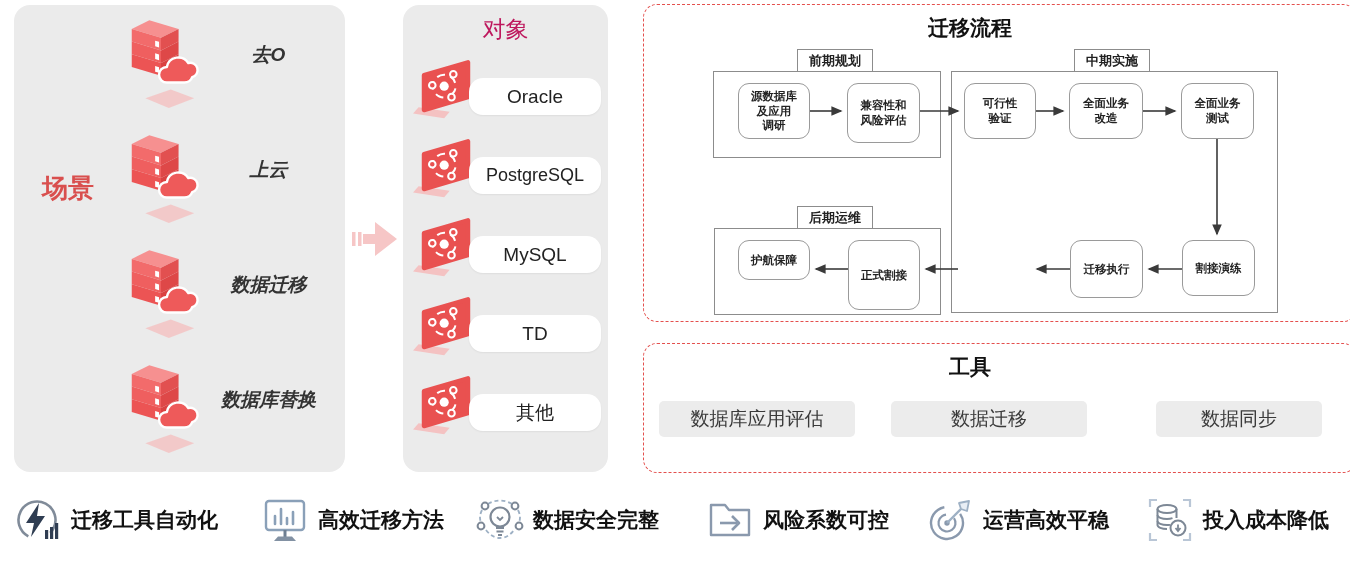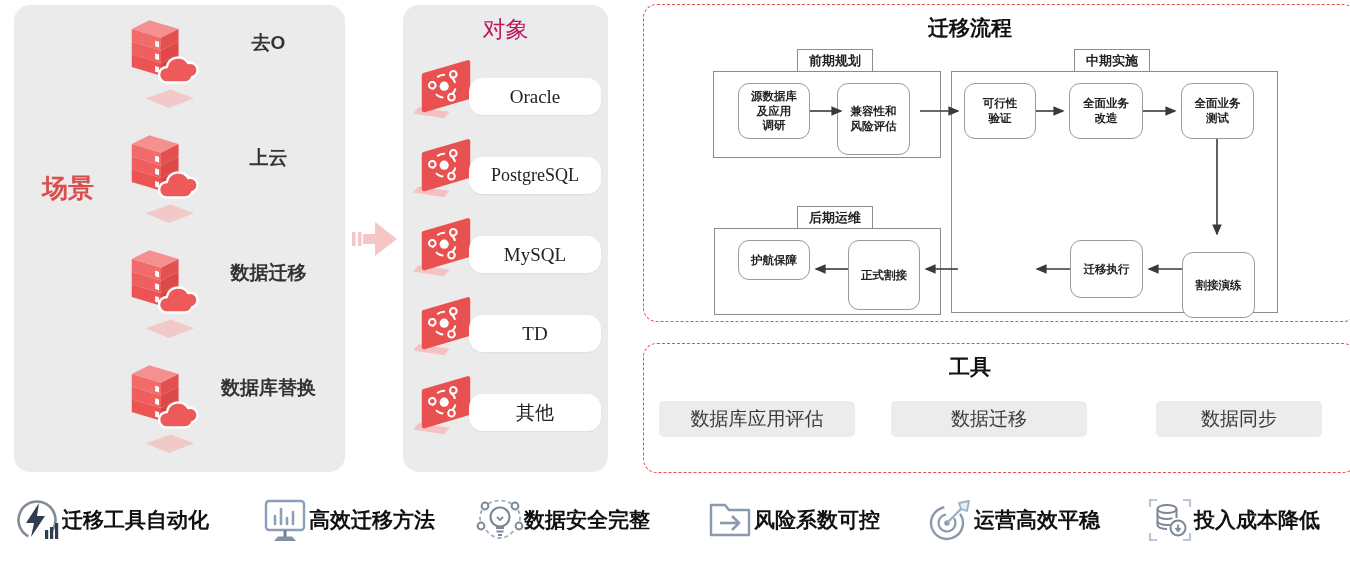--- a/index.html
+++ b/index.html
@@ -10,30 +10,30 @@
   
   .panel { position:absolute; background:#ebebeb; border-radius:16px; }
   .panel-scenarios { left:14px; top:5px; width:331px; height:467px; }
   .panel-objects   { left:403px; top:5px; width:205px; height:467px; }
 
   .vertical-title { position:absolute; left:24px; top:158px; width:60px;
     font-size:26px; line-height:50px; font-weight:bold; color:#d94f4e; text-align:center; }
 
   .scen-row { position:absolute; left:0; width:331px; height:100px; }
   .scen-icon { position:absolute; left:108px; top:0; }
-  .scen-label { position:absolute; left:178px; top:12px; width:153px;
-    font-size:19px; font-weight:bold; color:#333; text-align:center; }
+  .scen-label { position:absolute; left:178px; top:24px; width:153px;
+    font-size:19px; font-weight:bold; color:#333; text-align:center;font-style:italic; }
 
   .obj-title { position:absolute; top:9px; left:0; width:100%; text-align:center;
     font-size:23px; font-weight:normal; color:#be185d; }
   .obj-row { position:absolute; left:0; width:205px; height:66px; }
   .obj-icon { position:absolute; left:10px; top:-6px; }
   .obj-chip { position:absolute; left:66px; top:16px; width:132px; height:37px;
     background:#fff; border-radius:14px; display:flex; align-items:center; justify-content:center;
-    font-size:19px; color:#222; box-shadow:0 1px 2px rgba(0,0,0,0.06);font-family:Liberation Serif, serif; }
+    font-size:19px; color:#222; box-shadow:0 1px 2px rgba(0,0,0,0.06); }
 
   .flow-arrow-pink { position:absolute; left:351px; top:220px; }
 
   
   .dashed-box { position:absolute; border:1.5px dashed #e4504e; border-radius:14px; background:#fff; }
   .box-flow  { left:643px; top:4px;   width:714px; height:318px; }
   .box-tools { left:643px; top:343px; width:714px; height:130px; }
   .dashed-title { position:absolute; top:9px; left:0; width:652px; text-align:center;
     font-size:21px; font-weight:bold; color:#111; }
 
@@ -46,21 +46,21 @@
     display:flex; align-items:center; justify-content:center; text-align:center;
     font-size:11.5px; line-height:1.3; font-weight:600; color:#222; white-space:pre-line; }
   .arrow-layer { position:absolute; left:0; top:0; }
 
   
   .tool-chip { position:absolute; top:57px; height:36px; background:#ececec; border:none; border-radius:5px;
     display:flex; align-items:center; justify-content:center;
     font-size:19px; font-weight:normal; color:#3a3a3a; font-family:inherit; }
 
   
-  .feature { position:absolute; top:492px; height:56px; display:flex; align-items:center; }
+  .feature { position:absolute; top:492px; height:56px; display:flex; align-items:center; gap:9px; }
   .feature-label { font-size:21px; font-weight:bold; color:#111; white-space:nowrap; }
 </style>
 </head>
 <body>
 
 <svg width="0" height="0" style="position:absolute">
   <defs>
     <g id="server-icon">
       <polygon points="24,82 50,73 74,82 48,92" fill="#f3c3c3" opacity="0.85"></polygon>
       <polygon points="28,2 58,11 40,20 10,11" fill="#f69090"></polygon>
@@ -170,29 +170,29 @@
       <div class="stage-rect" style="left:307px;top:66px;width:327px;height:242px"></div>
       <div class="stage-rect" style="left:70px;top:223px;width:227px;height:87px"></div>
 
       <div class="stage-label" style="left:153px;top:44px">前期规划</div>
       <div class="stage-label" style="left:430px;top:44px">中期实施</div>
       <div class="stage-label" style="left:153px;top:201px">后期运维</div>
 
       <div class="flow-box" style="left:94px;top:78px;width:72px;height:56px">源数据库
 及应用
 调研</div>
-      <div class="flow-box" style="left:193px;top:78px;width:73px;height:72px">兼容性和
+      <div class="flow-box" style="left:203px;top:78px;width:73px;height:60px">兼容性和
 风险评估</div>
       <div class="flow-box" style="left:320px;top:78px;width:72px;height:56px">可行性
 验证</div>
       <div class="flow-box" style="left:425px;top:78px;width:74px;height:56px">全面业务
 改造</div>
       <div class="flow-box" style="left:537px;top:78px;width:73px;height:56px">全面业务
 测试</div>
-      <div class="flow-box" style="left:538px;top:247px;width:73px;height:66px">割接演练</div>
+      <div class="flow-box" style="left:538px;top:235px;width:73px;height:56px">割接演练</div>
       <div class="flow-box" style="left:426px;top:235px;width:73px;height:58px">迁移执行</div>
       <div class="flow-box" style="left:204px;top:235px;width:72px;height:70px">正式割接</div>
       <div class="flow-box" style="left:94px;top:235px;width:72px;height:40px">护航保障</div>
 
       <svg class="arrow-layer" width="714" height="318" viewBox="0 0 714 318">
         <defs>
           <marker id="ah" markerWidth="8" markerHeight="8" refX="6" refY="3" orient="auto">
             <path d="M0,0 L7,3 L0,6 z" fill="#3a3a3a"></path>
           </marker>
         </defs>

